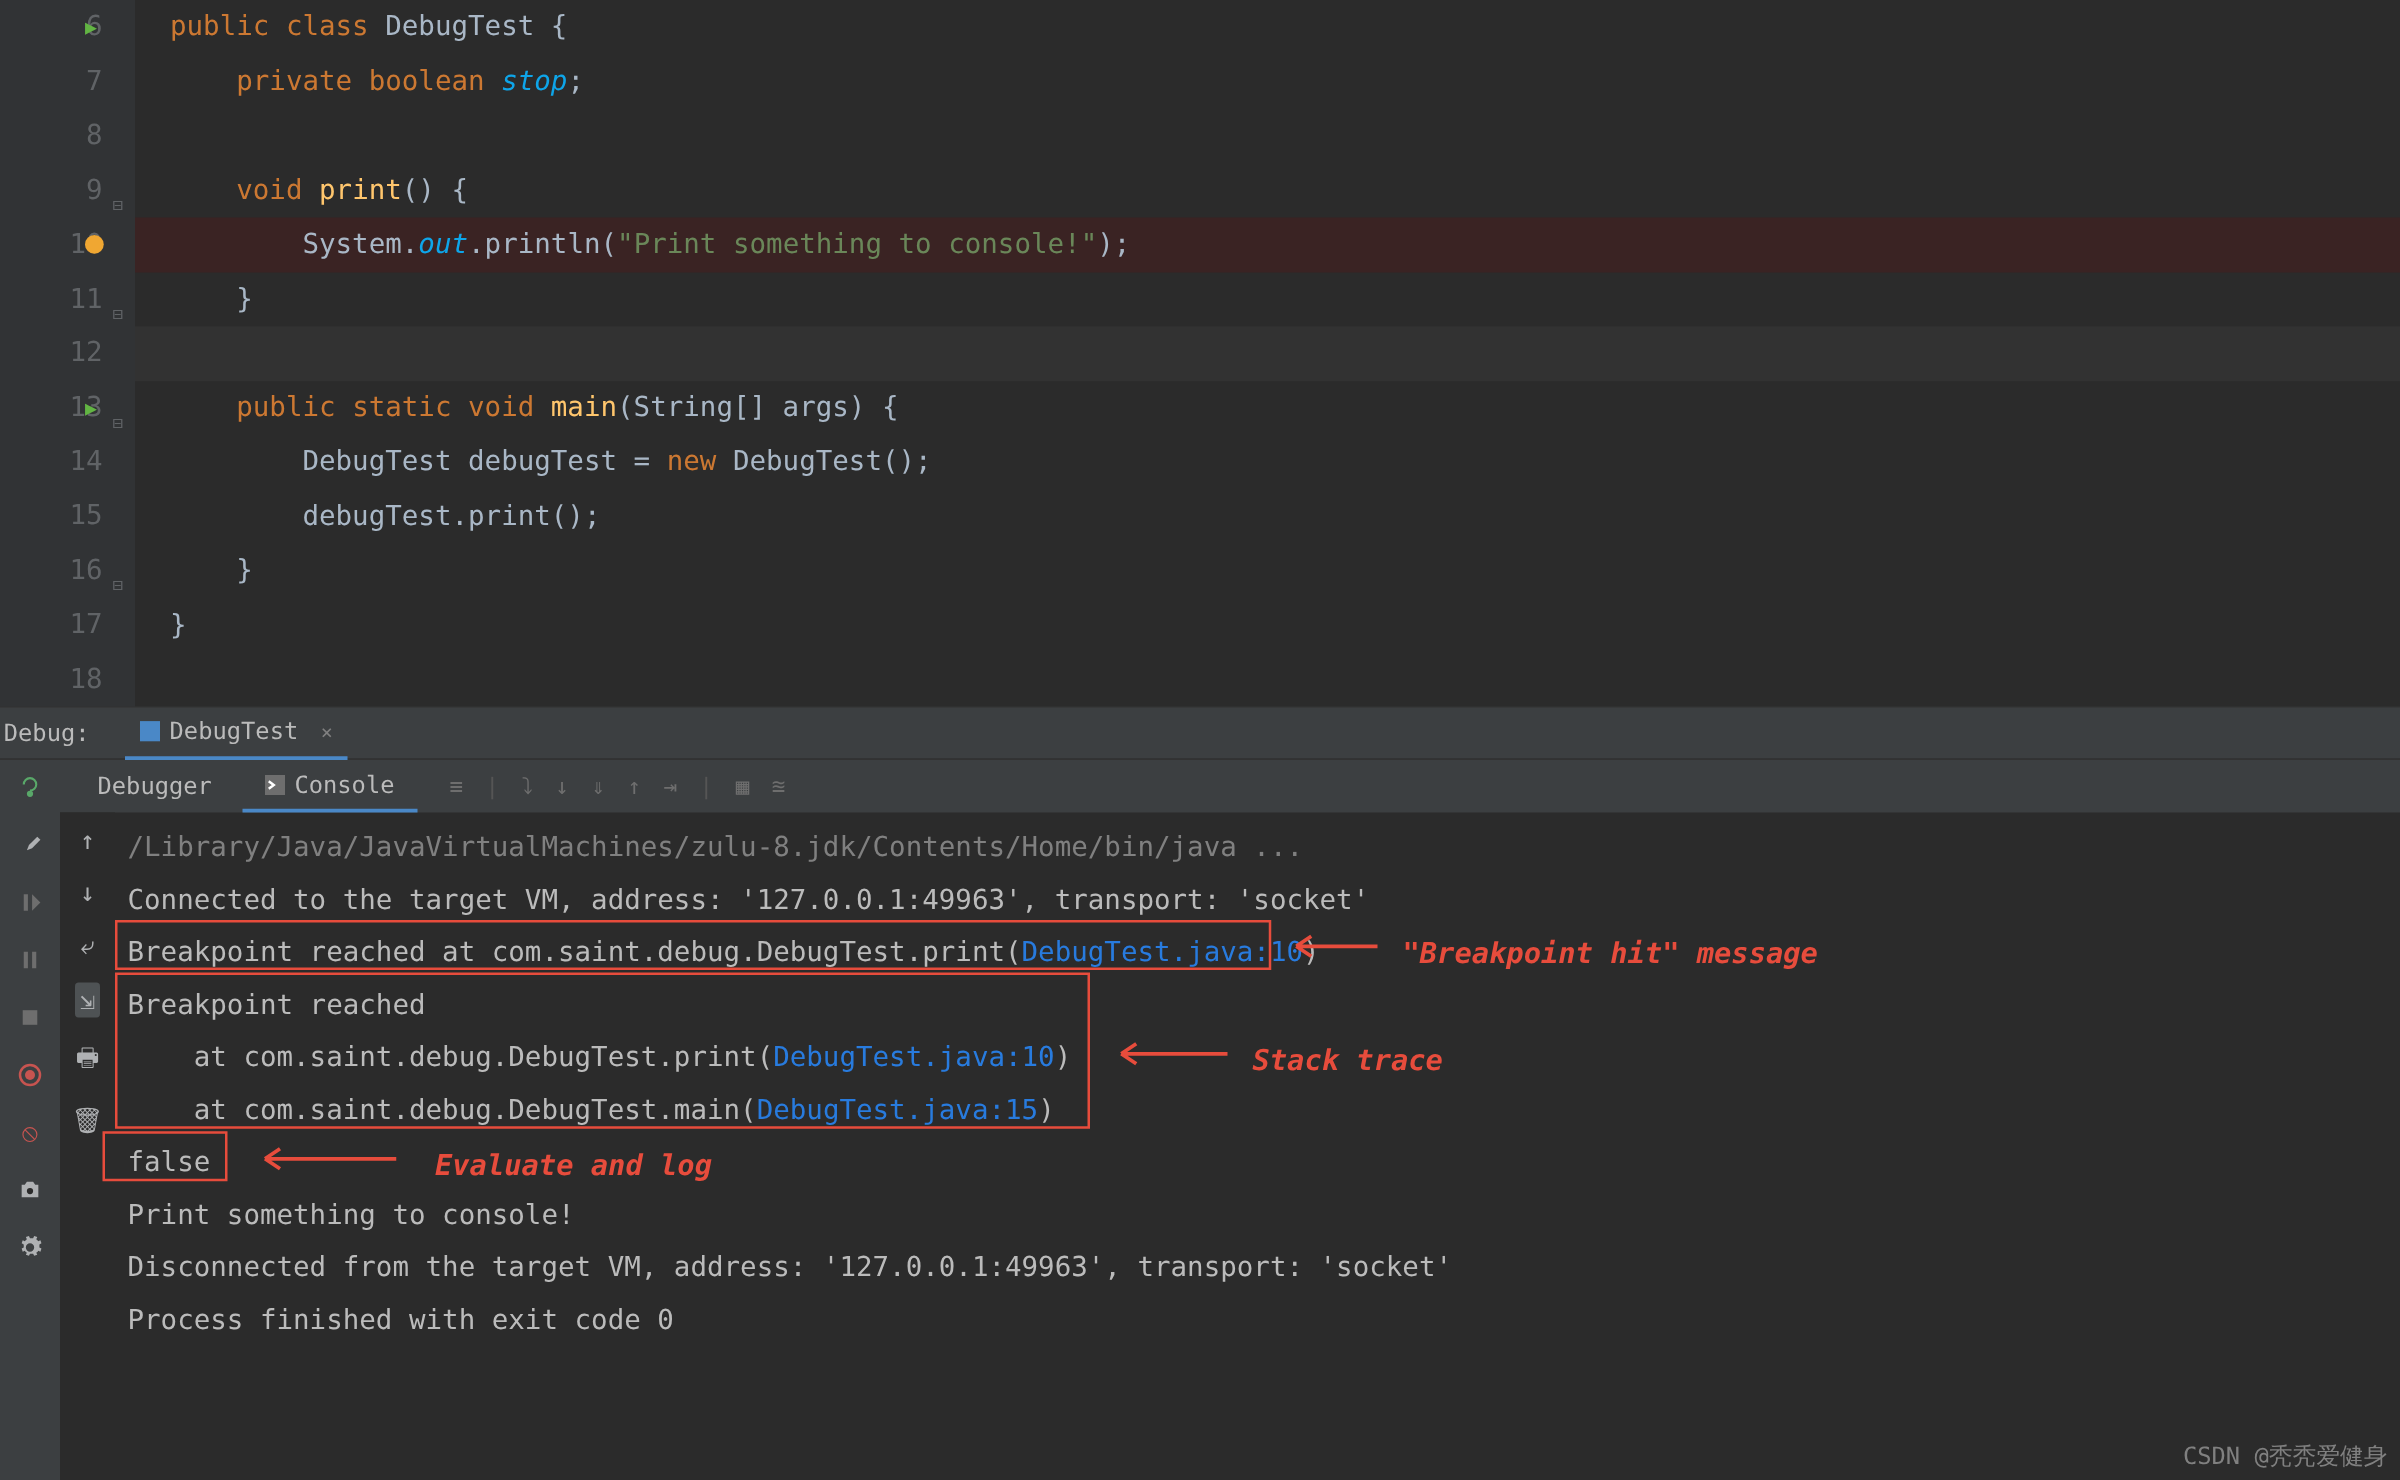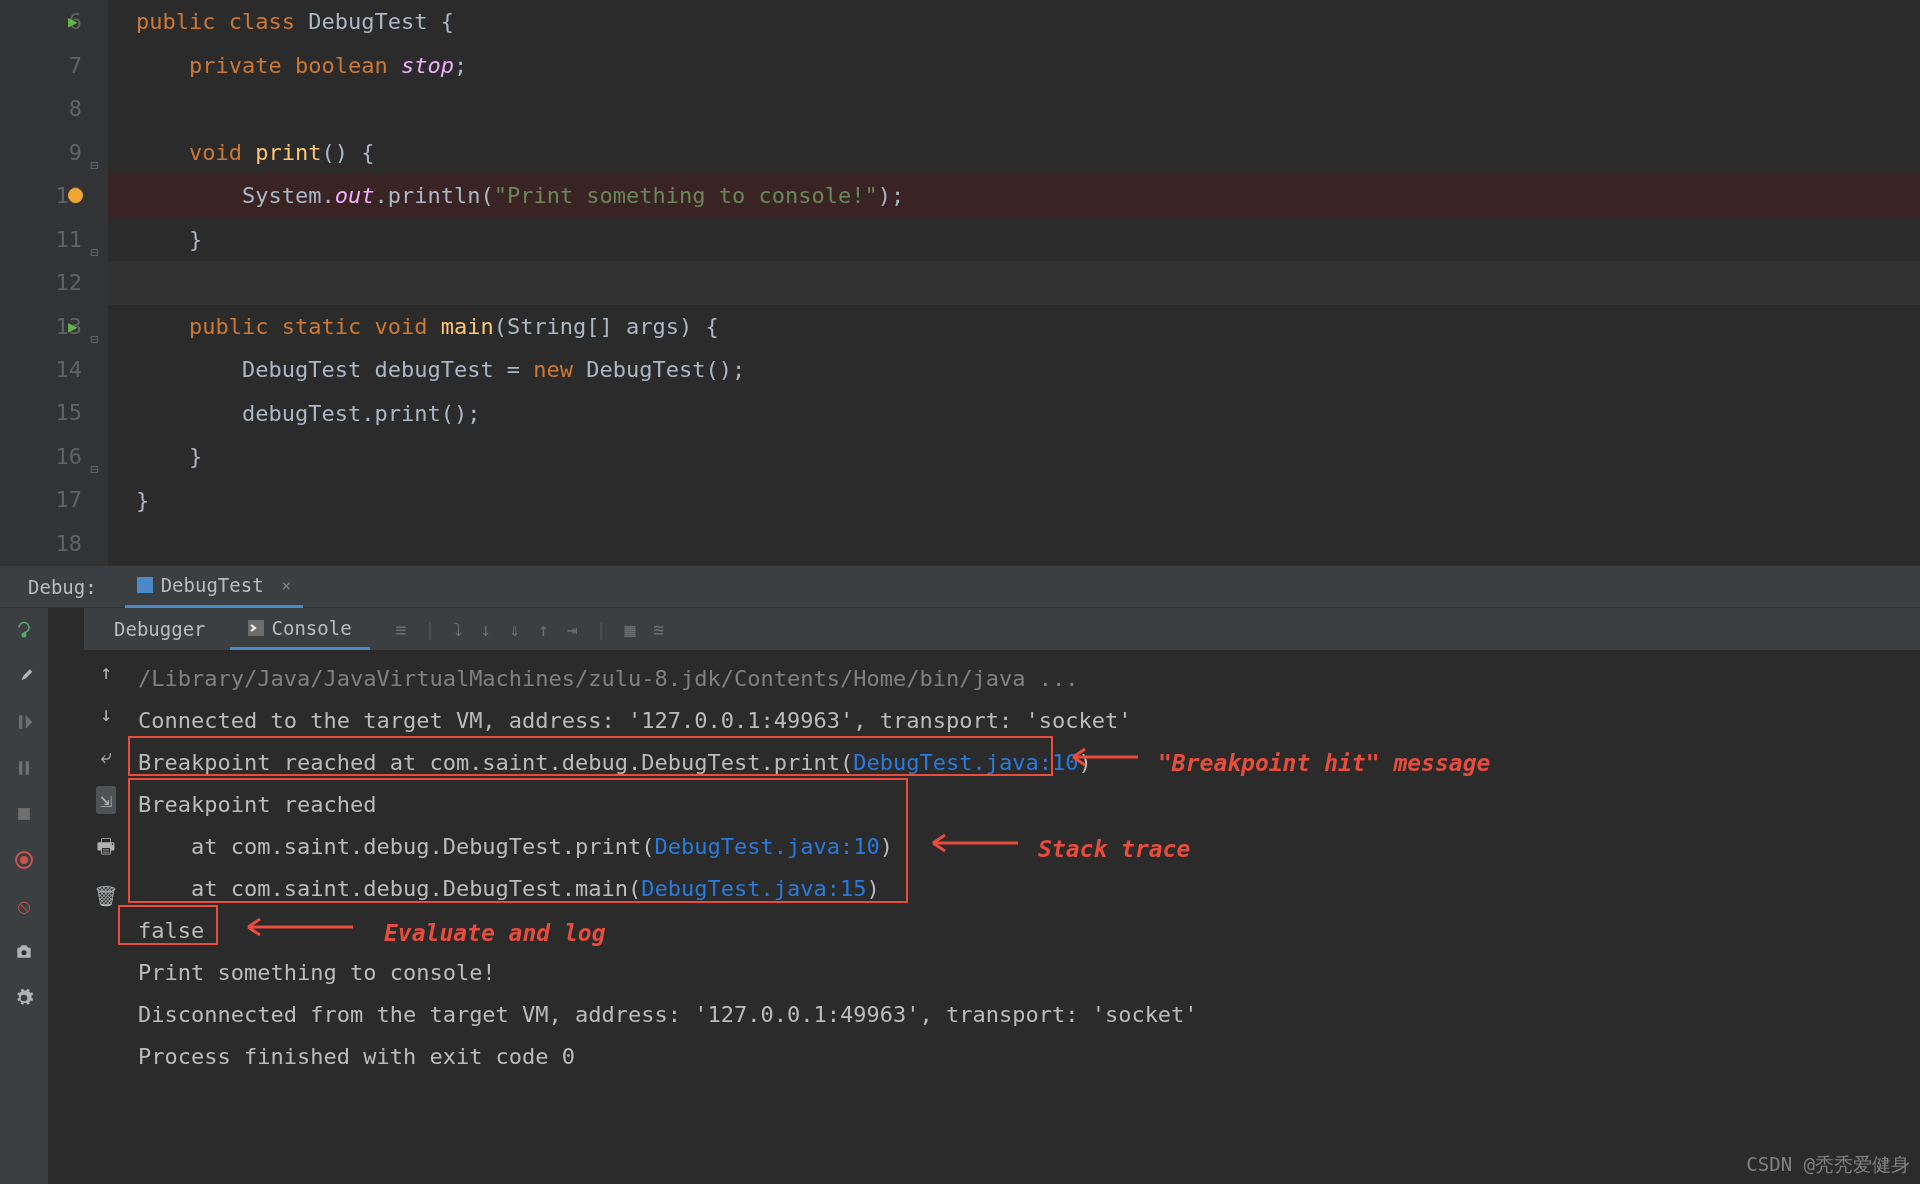--- a/index.html
+++ b/index.html
@@ -10,40 +10,40 @@
 .line-num { color: #606366; font-size: 22px; margin-right: 18px; }
 .run-icon { color: #62b543; font-size: 16px; position: absolute; left: 68px; }
 .breakpoint-dot { width: 15px; height: 15px; background: #f0a732; border-radius: 50%; position: absolute; left: 68px; }
 .code-area { flex: 1; background: #2b2b2b; font-size: 22px; line-height: 43.5px; }
 .code-line { height: 43.5px; padding-left: 28px; white-space: pre; position: relative; }
 .code-line.bp { background: #3a2323; }
 .code-line.cursor { background: #323232; }
 .fold-glyph { position: absolute; left: -18px; top: 13px; color: #606366; font-size: 14px; }
 .kw { color: #cc7832; }
 .method { color: #ffc66d; }
-.field { color: #f0abfc; font-style: italic; }
+.field { color: #0ea5e9; font-style: italic; }
 .str { color: #6a8759; }
 
-.debug-bar { height: 42px; background: #3c3f41; display: flex; align-items: center; padding-left: 28px; font-size: 19px; color: #bbbbbb; border-top: 1px solid #323232; }
+.debug-bar { height: 42px; background: #3c3f41; display: flex; align-items: center; padding-left: 3px; font-size: 19px; color: #bbbbbb; border-top: 1px solid #323232; }
 .debug-label { margin-right: 28px; }
 .debug-tab { display: flex; align-items: center; gap: 8px; padding: 0 12px; height: 42px; border-bottom: 3px solid #4a88c7; }
 .bug-icon-sm { width: 16px; height: 16px; background: #4a88c7; }
 .close-x { color: #808080; font-size: 16px; margin-left: 10px; }
 
 .debug-panel { display: flex; height: 577px; background: #2b2b2b; border-top: 1px solid #323232; }
 .side-toolbar { width: 48px; background: #3c3f41; display: flex; flex-direction: column; align-items: center; padding-top: 10px; gap: 22px; }
 .tool-btn { width: 24px; height: 24px; display: flex; align-items: center; justify-content: center; color: #afb1b3; cursor: pointer; }
 .tool-btn svg { width: 20px; height: 20px; fill: currentColor; }
 .bug-green { color: #59a869; }
 .pause-gray { color: #6e6e6e; }
 .red-circle { width: 18px; height: 18px; border: 2px solid #c75450; border-radius: 50%; position: relative; }
 .red-circle::after { content: ''; width: 8px; height: 8px; background: #c75450; border-radius: 50%; position: absolute; left: 3px; top: 3px; }
 .mute-bp { color: #c75450; font-size: 20px; }
 
-.console-wrap { flex: 1; display: flex; flex-direction: column; padding-left: 36px; }
+.console-wrap { flex: 1; display: flex; flex-direction: column; }
 .console-tabs { height: 42px; background: #3c3f41; display: flex; align-items: center; padding-left: 12px; gap: 6px; font-size: 19px; color: #bbbbbb; }
 .ctab { padding: 0 18px; height: 42px; display: flex; align-items: center; gap: 8px; }
 .ctab.active { border-bottom: 3px solid #4a88c7; }
 .ctab-ico { width: 16px; height: 16px; }
 .toolbar-icons { display: flex; gap: 18px; margin-left: 20px; color: #6e6e6e; }
 .toolbar-icons span { font-size: 18px; cursor: pointer; }
 
 .console-body { display: flex; flex: 1; }
 .console-side { width: 44px; background: #2b2b2b; display: flex; flex-direction: column; align-items: center; padding-top: 10px; gap: 18px; color: #afb1b3; }
 .console-side .sbtn { cursor: pointer; font-size: 20px; }

